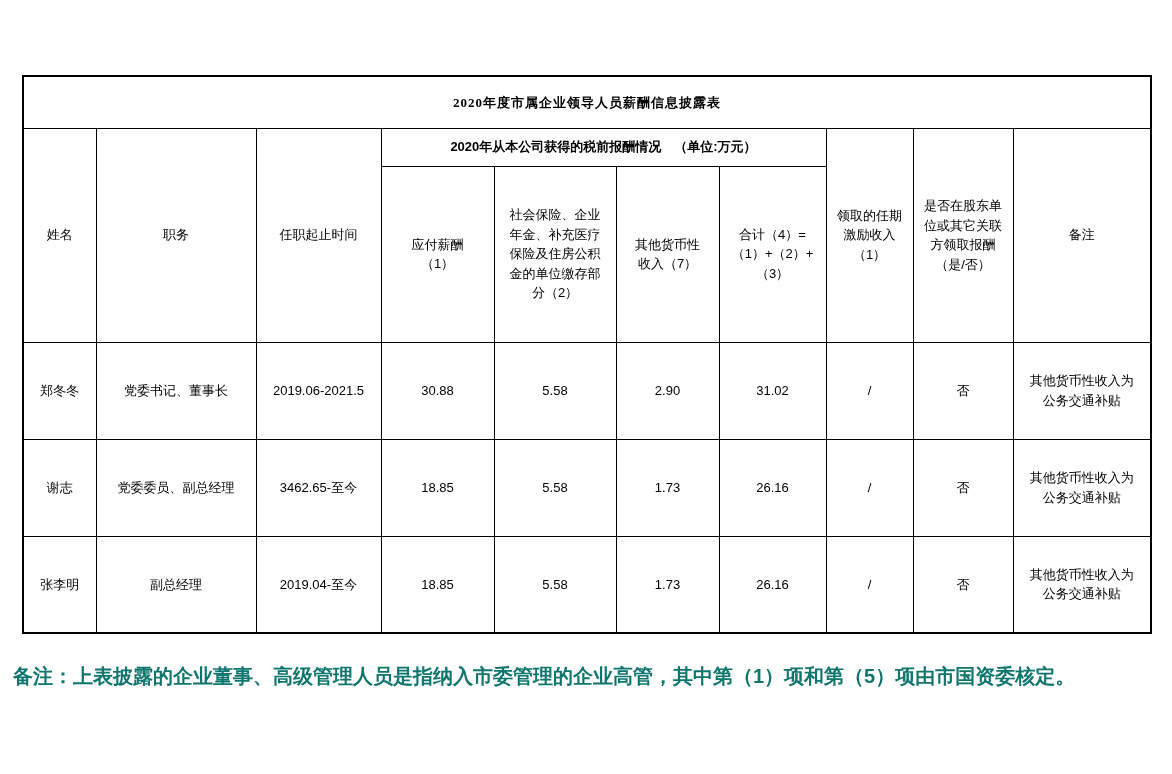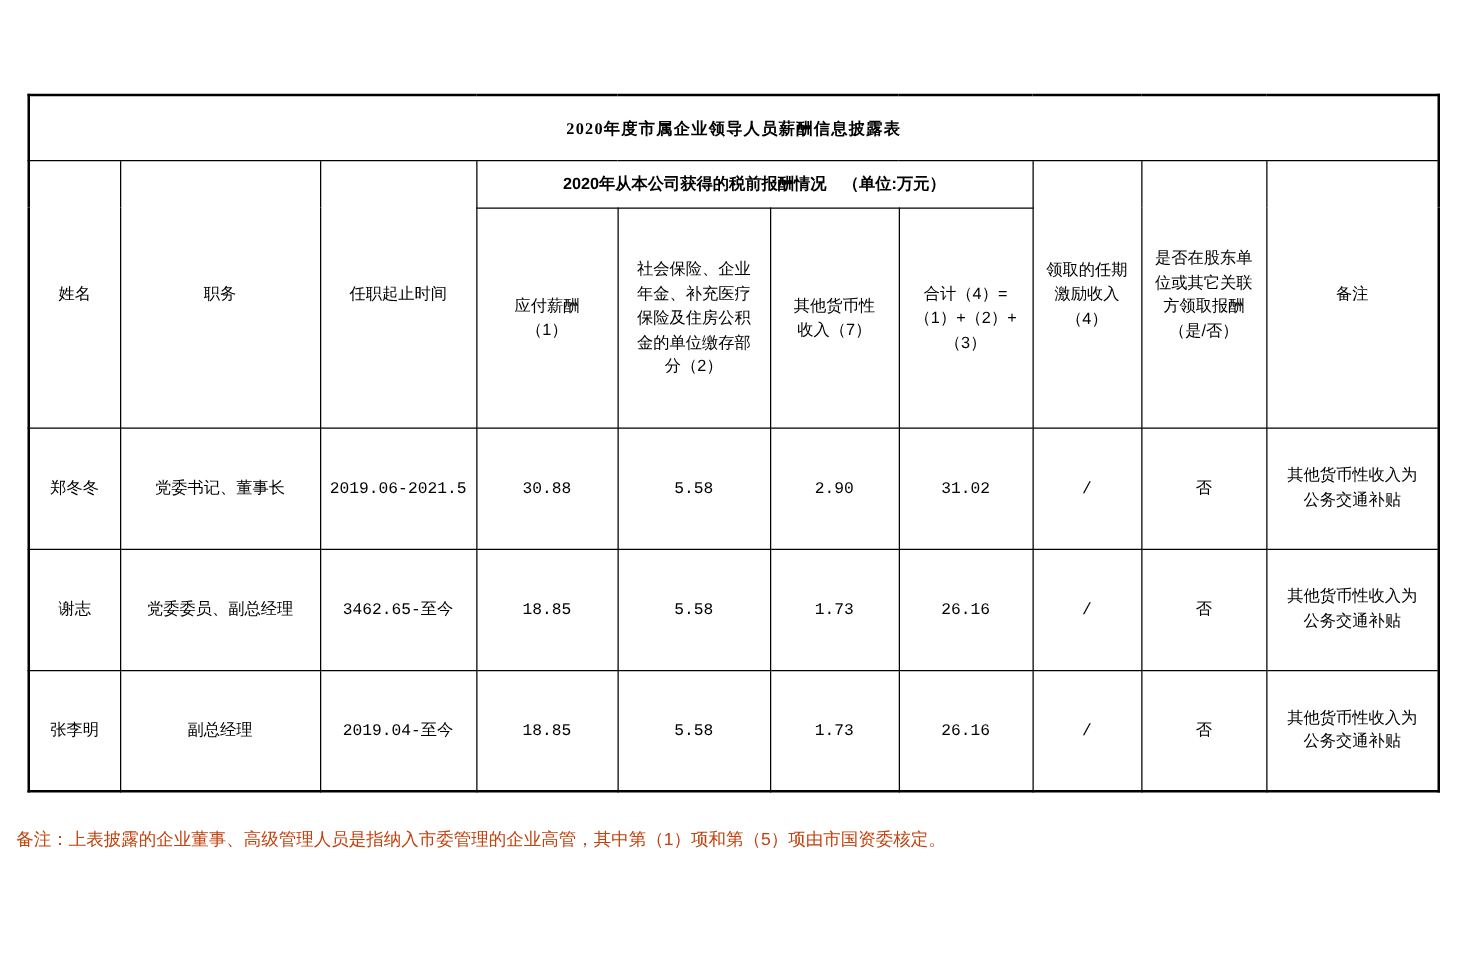--- a/index.html
+++ b/index.html
@@ -29,41 +29,41 @@
     vertical-align: middle;
     font-size: 13px;
     line-height: 1.5;
     padding: 2px;
     white-space: pre-line;
     overflow: hidden;
   }
   tr.r-title  { height: 52px; }
   tr.r-group  { height: 38px; }
   tr.r-sub    { height: 176px; }
-  tr.r-data   { height: 97px; font-family: Liberation Mono, monospace; }
+  tr.r-data   { height: 97px; }
   td.title-cell {
     font-family: "Liberation Serif", serif;
     font-weight: bold;
     font-size: 21px;
     letter-spacing: 1px;
     white-space: normal;
   }
   td.group-cell { font-size: 13px; font-weight: bold; }
   td.remark-cell {
     text-align: left;
     padding: 2px 2px 2px 3px;
   }
   .footnote {
     position: absolute;
     left: 13px;
     top: 663px;
     width: 1150px;
-    font-size: 14px;
-    font-weight: normal;
-    color: #c2410c;
+    font-size: 20px;
+    font-weight: bold;
+    color: #0f766e;
     font-family: "Liberation Sans", sans-serif;
   }
 </style>
 </head>
 <body>
 
 <div class="page">
 
   <table class="disclosure">
     <colgroup>
@@ -84,21 +84,21 @@
       <td colspan="10" class="title-cell">2020年度市属企业领导人员薪酬信息披露表</td>
     </tr>
 
     <tr class="r-group">
       <td rowspan="2">姓名</td>
       <td rowspan="2">职务</td>
       <td rowspan="2">任职起止时间</td>
       <td colspan="4" class="group-cell">2020年从本公司获得的税前报酬情况　（单位:万元）</td>
       <td rowspan="2">领取的任期
 激励收入
-（4）</td>
+（1）</td>
       <td rowspan="2">是否在股东单
 位或其它关联
 方领取报酬
 （是/否）</td>
       <td rowspan="2">备注</td>
     </tr>
 
     <tr class="r-sub">
       <td>应付薪酬
 （1）</td>

